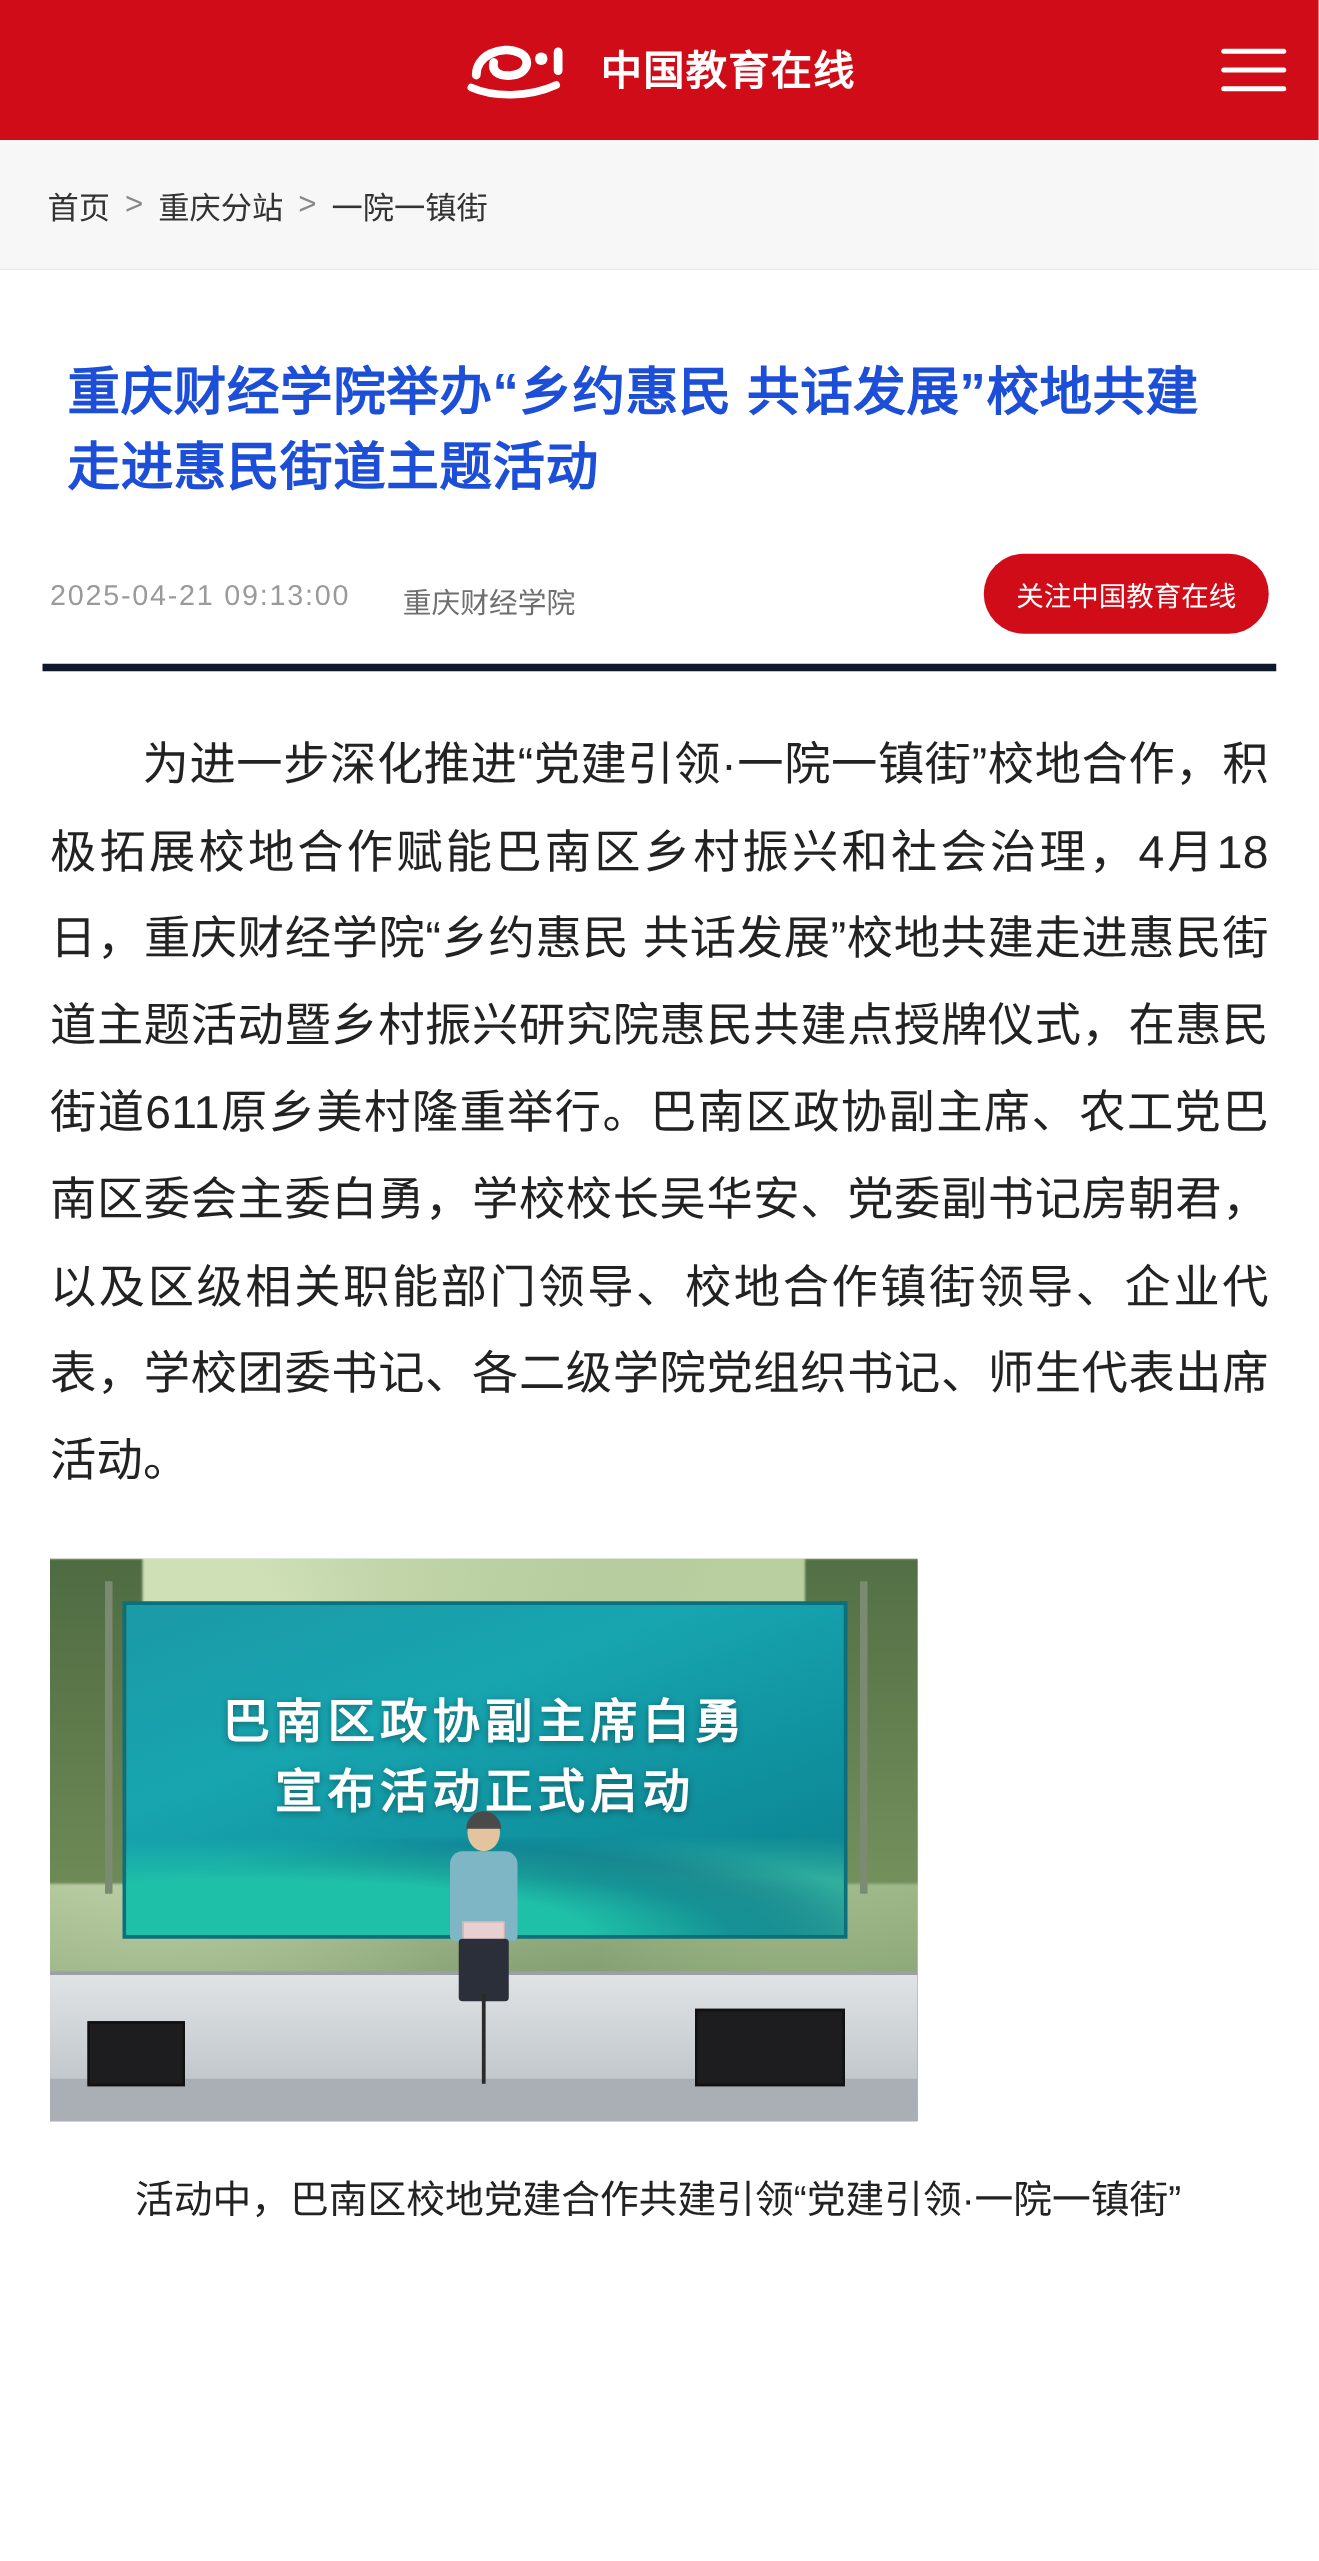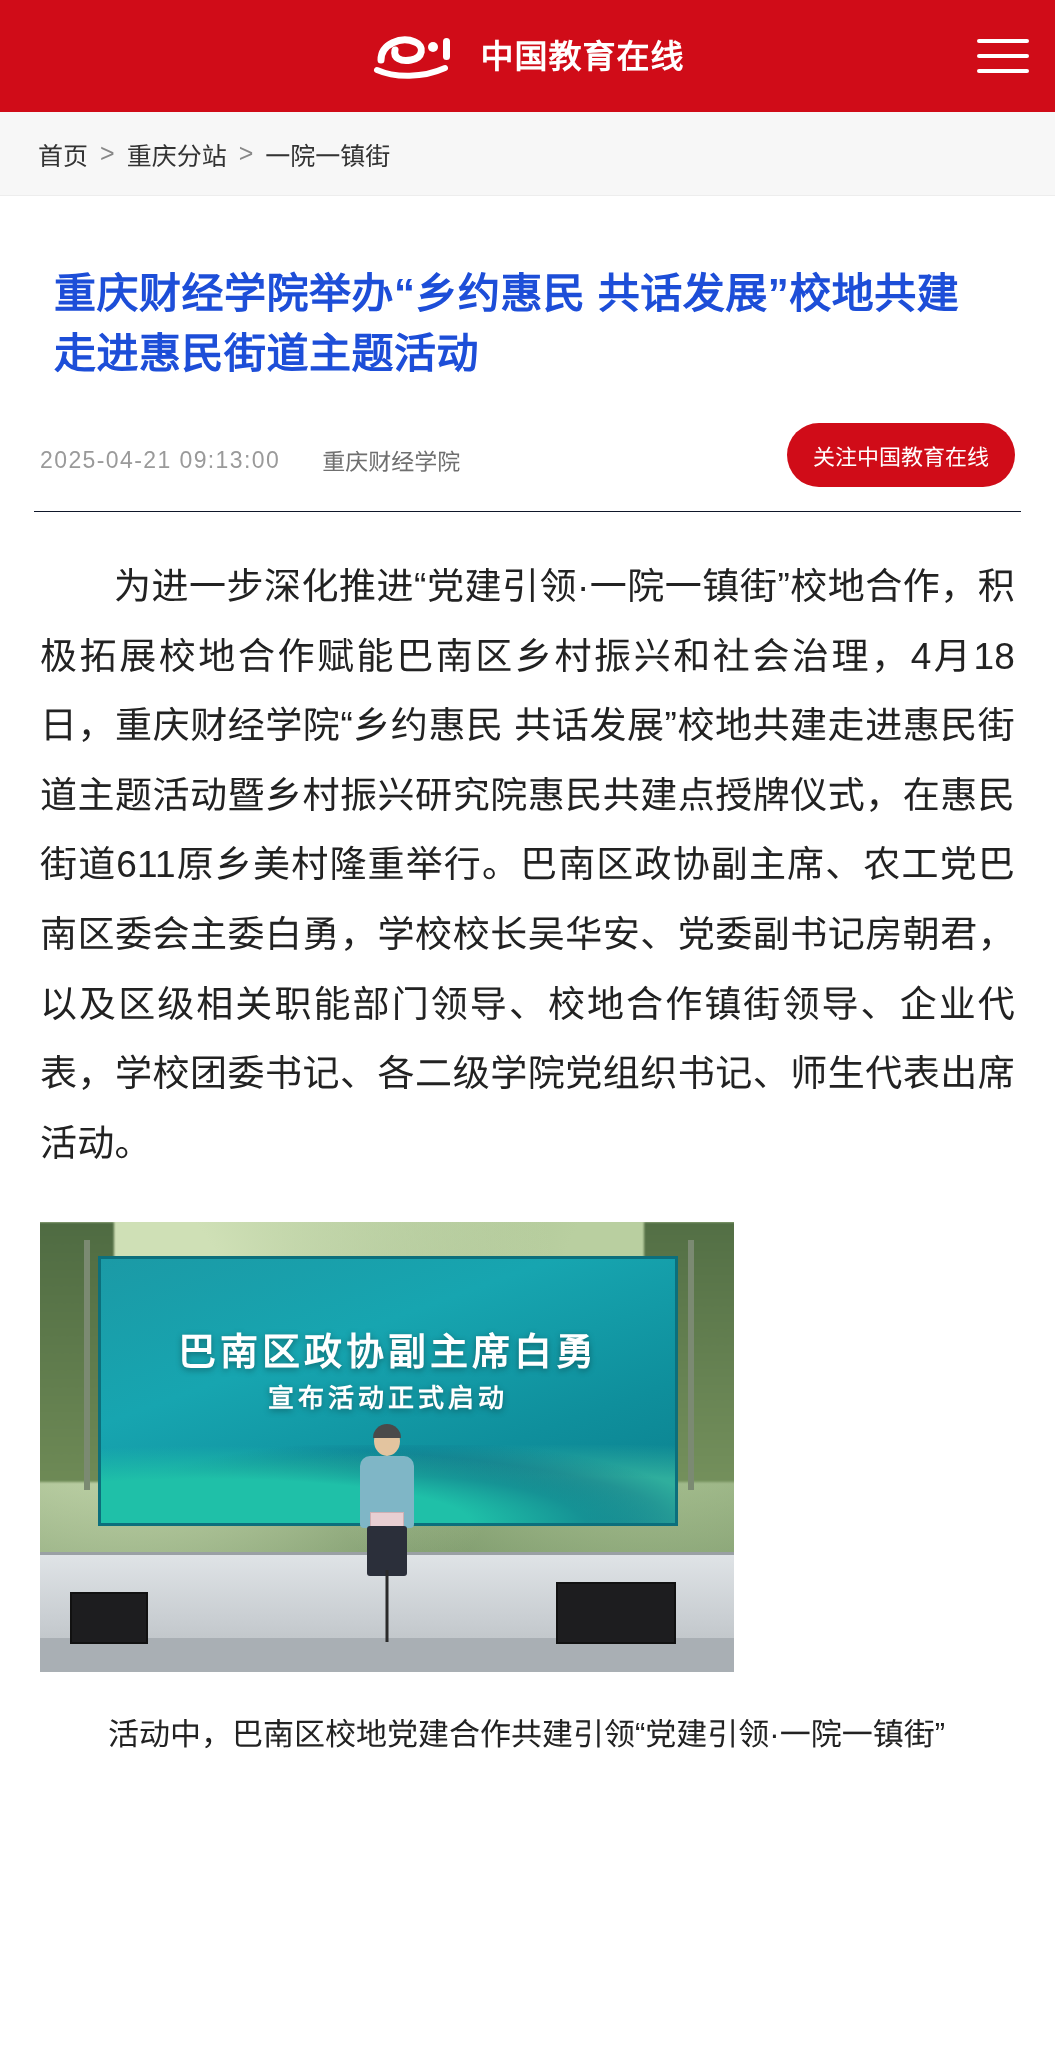--- a/index.html
+++ b/index.html
@@ -59,21 +59,21 @@
   .menu-btn span {
     display: block;
     height: 4px;
     width: 100%;
     background: #ffffff;
     border-radius: 2px;
   }
 
   
   .breadcrumb {
-    height: 84px;
+    height: 104px;
     background: #f7f7f7;
     display: flex;
     align-items: center;
     padding: 0 38px;
     font-size: 25px;
     color: #333;
     border-bottom: 1px solid #ededed;
   }
   .breadcrumb .crumb { color: #333; text-decoration: none; }
   .breadcrumb .sep {
@@ -90,23 +90,23 @@
     padding: 54px 6px 0 6px;
     font-size: 42px;
     line-height: 1.42;
     font-weight: 700;
     color: #1d4ed8;
     letter-spacing: 0.5px;
   }
 
   .meta-row {
     display: flex;
-    align-items: center;
+    align-items: flex-start;
     padding: 46px 6px 34px 6px;
-    border-bottom: 1px solid #0f172a;
+    border-bottom: 6px solid #0f172a;
     position: relative;
   }
   .meta-date {
     font-size: 23px;
     color: #9a9a9a;
     letter-spacing: 1.4px;
   }
   .meta-source {
     font-size: 23px;
     color: #6f6f6f;
@@ -197,21 +197,21 @@
     position: absolute;
     left: 0; right: 0;
     text-align: center;
     color: #ffffff;
     font-weight: 700;
     letter-spacing: 4px;
     text-shadow: 0 2px 6px rgba(0,0,0,.35);
     white-space: nowrap;
   }
   .photo .screen-line1 { top: 62px; font-size: 38px; }
-  .photo .screen-line2 { top: 118px; font-size: 26px; }
+  .photo .screen-line2 { top: 118px; font-size: 38px; }
   
   .photo .stage {
     position: absolute;
     left: 0; right: 0; bottom: 0;
     height: 120px;
     background: linear-gradient(180deg, #dfe3e6 0%, #c9ced2 55%, #b7bcc0 100%);
     border-top: 3px solid #9aa0a4;
   }
   .photo .stage-skirt {
     position: absolute;

